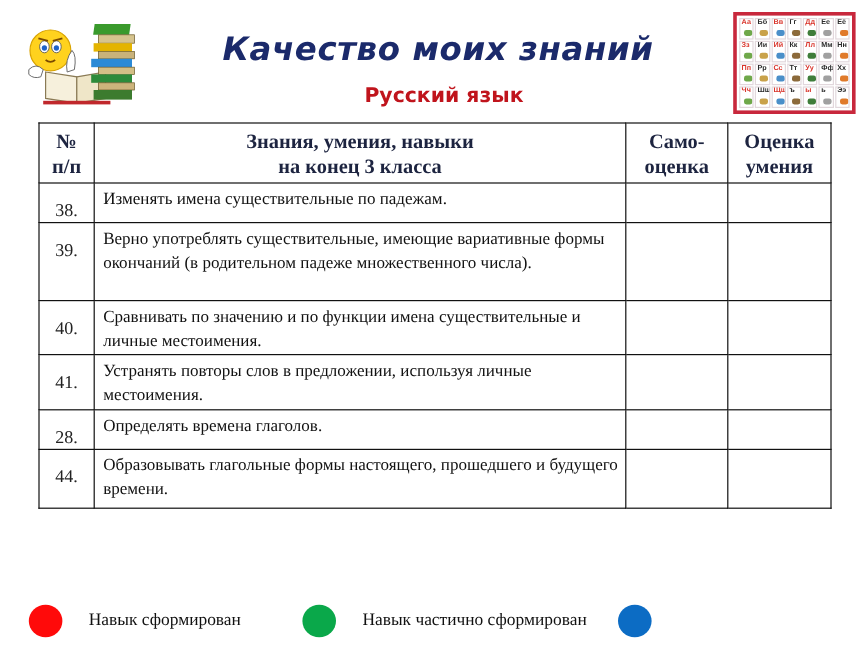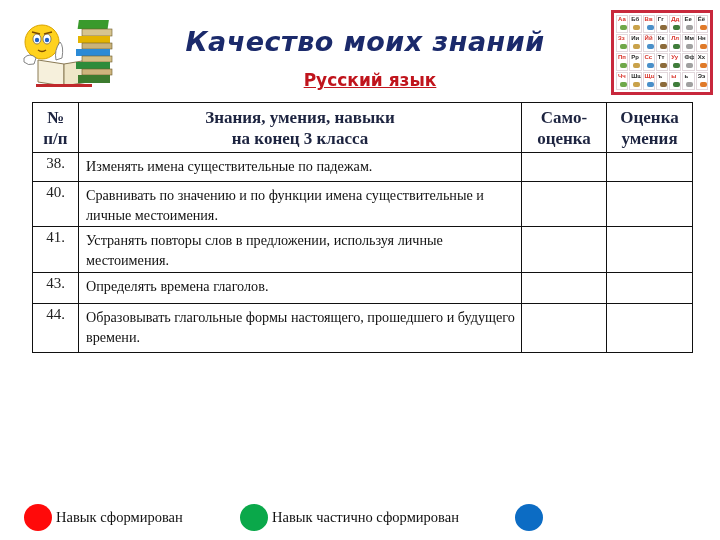--- a/index.html
+++ b/index.html
@@ -16,40 +16,40 @@
   .poster .cell { border: 1px solid #e2d7dc; position: relative; overflow: hidden; }
   .poster .cell .l { position: absolute; left: 1px; top: 0px; font-family: "Liberation Sans", sans-serif;
                      font-size: 6px; font-weight: bold; line-height: 7px; white-space: nowrap; }
   .poster .cell .pic { position: absolute; left: 3px; bottom: 2px; width: 7px; height: 5px; border-radius: 2px; }
 
   .title { position: absolute; left: 150px; top: 24px; width: 430px; text-align: center;
            font-family: "DejaVu Sans", sans-serif; font-weight: bold; font-style: italic;
            font-size: 27px; color: #1b2a6b; letter-spacing: 0.5px; line-height: 36px; }
   .subtitle { position: absolute; left: 200px; top: 69px; width: 340px; text-align: center;
               font-family: "DejaVu Sans", sans-serif; font-weight: bold; font-size: 17px;
-              color: #c0141c; line-height: 22px; text-decoration: underline; }
+              color: #c0141c; line-height: 22px; }
 
   
   table.skills { position: absolute; left: 32px; top: 102px; width: 660px; border-collapse: collapse;
                  table-layout: fixed; font-family: "Liberation Serif", serif; }
   table.skills col.c-num { width: 46px; }
   table.skills col.c-text { width: 443px; }
   table.skills col.c-self { width: 85px; }
   table.skills col.c-teacher { width: 86px; }
   table.skills th, table.skills td { border: 1.4px solid #111; vertical-align: top; }
   table.skills th { font-weight: bold; font-size: 17px; line-height: 21px; color: #1d2440;
                     text-align: center; vertical-align: middle; height: 50px; padding: 2px 2px; }
-  table.skills td.num { font-size: 15px; line-height: 18px; text-align: center; padding-top: 1px; color: #222; }
+  table.skills td.num { font-size: 15px; line-height: 18px; text-align: center; padding-top: 14px; color: #222; }
   table.skills td.text { font-size: 14.2px; line-height: 19.5px; padding: 4px 4px 0 7px; color: #111; }
   table.skills td.score { padding: 0; }
 
   
   .legend-item { position: absolute; top: 503px; height: 28px; display: flex; align-items: center; }
   .legend-dot { width: 28px; height: 27px; border-radius: 50%; flex: 0 0 auto; }
-  .legend-label { margin-left: 4px; font-family: "Liberation Serif", serif; font-size: 14.5px; color: #111; white-space: nowrap; }
+  .legend-label { margin-left: 22px; font-family: "Liberation Serif", serif; font-size: 14.5px; color: #111; white-space: nowrap; }
 </style>
 </head>
 <body>
 
 <div class="logo">
   <svg width="100" height="76" viewBox="0 0 100 76">
 
     <path d="M22 48 L48 52 L48 74 L22 70 Z" fill="#f6f0dc" stroke="#8a7a55" stroke-width="1"></path>
     <path d="M48 52 L72 48 L72 70 L48 74 Z" fill="#efe6c8" stroke="#8a7a55" stroke-width="1"></path>
     <rect x="20" y="72" width="56" height="3" fill="#c0282c"></rect>
@@ -222,50 +222,56 @@
       </th>
     </tr>
   </thead>
   <tbody>
     <tr style="height:29px">
       <td class="num">38.</td>
       <td class="text">Изменять имена существительные по падежам.</td>
       <td class="score"></td>
       <td class="score"></td>
     </tr>
+    <tr style="height:65px">
+      <td class="num">39.</td>
+      <td class="text">Верно употреблять существительные, имеющие вариативные формы окончаний (в родительном падеже множественного числа).</td>
+      <td class="score"></td>
+      <td class="score"></td>
+    </tr>
     <tr style="height:45px">
       <td class="num">40.</td>
       <td class="text">Сравнивать по значению и по функции имена существительные и личные местоимения.</td>
       <td class="score"></td>
       <td class="score"></td>
     </tr>
     <tr style="height:46px">
       <td class="num">41.</td>
       <td class="text">Устранять повторы слов в предложении, используя личные местоимения.</td>
       <td class="score"></td>
       <td class="score"></td>
     </tr>
     <tr style="height:31px">
-      <td class="num">43.</td>
+      <td class="num">28.</td>
       <td class="text">Определять времена глаголов.</td>
       <td class="score"></td>
       <td class="score"></td>
     </tr>
     <tr style="height:49px">
       <td class="num">44.</td>
       <td class="text">Образовывать глагольные формы настоящего, прошедшего и будущего времени.</td>
       <td class="score"></td>
       <td class="score"></td>
     </tr>
   </tbody>
 </table>
 
 <div class="legend-item" style="left:24px">
   <span class="legend-dot" style="background:#ff0a0a"></span>
   <span class="legend-label">Навык сформирован</span>
 </div>
-<div class="legend-item" style="left:240px">
+<div class="legend-item" style="left:252px">
   <span class="legend-dot" style="background:#0aa84a"></span>
   <span class="legend-label">Навык частично сформирован</span>
 </div>
 <div class="legend-item" style="left:515px">
   <span class="legend-dot" style="background:#0c6cc4"></span>
 </div>
 
 </body></html>

